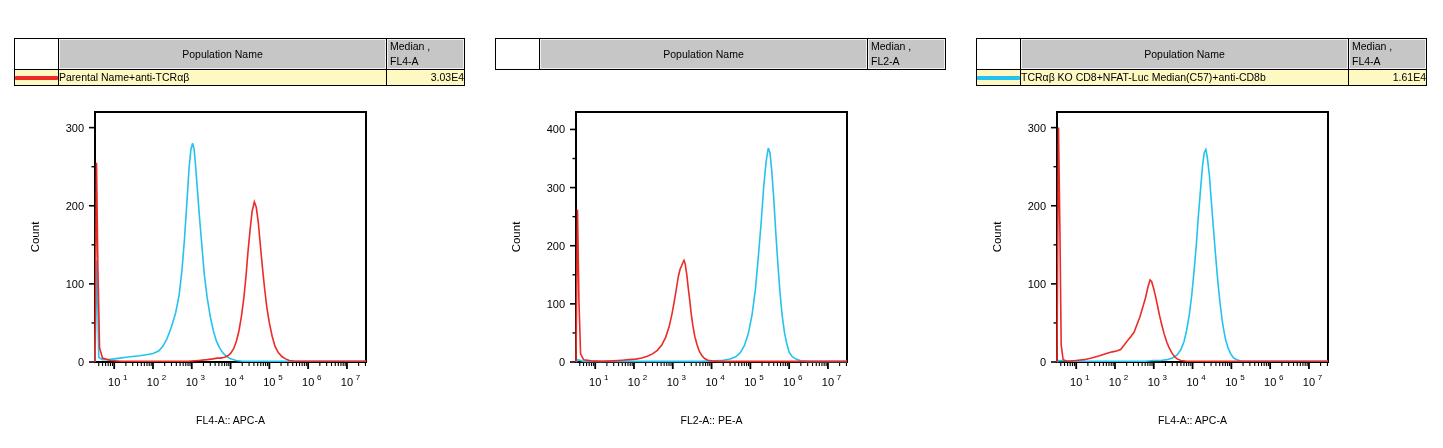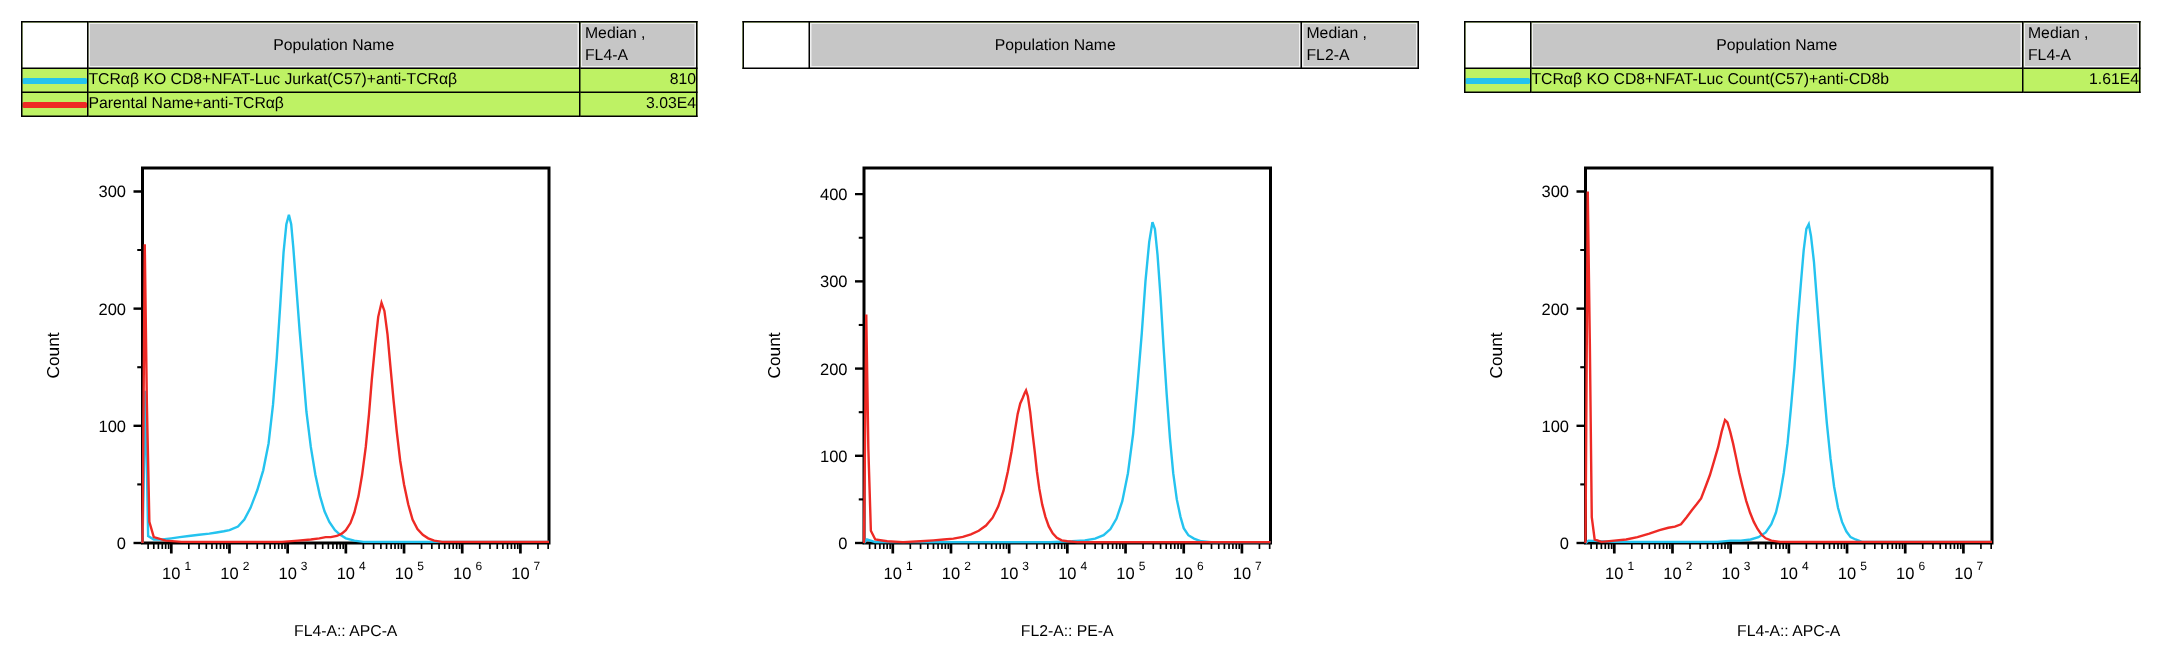--- a/index.html
+++ b/index.html
@@ -32,21 +32,22 @@
   .legend-wrap {
     position: absolute;
     top: 14px;
     left: 14px;
     right: 16px;
   }
   table.legend {
     border-collapse: collapse;
     width: 100%;
     table-layout: fixed;
-    background: #bef264;
+    background: #fef9c3;
+    margin-top: 24px;
   }
   table.legend td, table.legend th {
     border: 1px solid #000000;
     padding: 0;
     font-weight: normal;
     font-size: 10.5px;
     color: #000000;
     vertical-align: middle;
     height: 15px;
     line-height: 13px;
@@ -145,27 +146,20 @@
           <tr>
             <th class="hdr blank"></th>
             <th class="hdr">Population Name</th>
             <th class="hdr median-hdr">
               <span>Median ,</span>
               <span class="l2">FL4-A</span>
             </th>
           </tr>
         </thead>
         <tbody>
-          <tr>
-            <td class="swatch-cell">
-              <span class="swatch" style="background:#24c3ef"></span>
-            </td>
-            <td class="name-cell">TCRαβ KO CD8+NFAT-Luc Jurkat(C57)+anti-TCRαβ</td>
-            <td class="median-cell">810</td>
-          </tr>
           <tr>
             <td class="swatch-cell">
               <span class="swatch" style="background:#ee2a25"></span>
             </td>
             <td class="name-cell">Parental Name+anti-TCRαβ</td>
             <td class="median-cell">3.03E4</td>
           </tr>
         </tbody>
       </table>
     </div>
@@ -412,21 +406,21 @@
               <span>Median ,</span>
               <span class="l2">FL4-A</span>
             </th>
           </tr>
         </thead>
         <tbody>
           <tr>
             <td class="swatch-cell">
               <span class="swatch" style="background:#24c3ef"></span>
             </td>
-            <td class="name-cell">TCRαβ KO CD8+NFAT-Luc Count(C57)+anti-CD8b</td>
+            <td class="name-cell">TCRαβ KO CD8+NFAT-Luc Median(C57)+anti-CD8b</td>
             <td class="median-cell">1.61E4</td>
           </tr>
         </tbody>
       </table>
     </div>
     <div class="plot-holder">
       <svg class="plot-svg" width="481" height="344" viewBox="0 0 481 344">
         <g>
             <rect x="95" y="8" width="271" height="250" class="frame"></rect>
             <line x1="89" y1="258" x2="95" y2="258" stroke="#000" stroke-width="1.6"></line>

